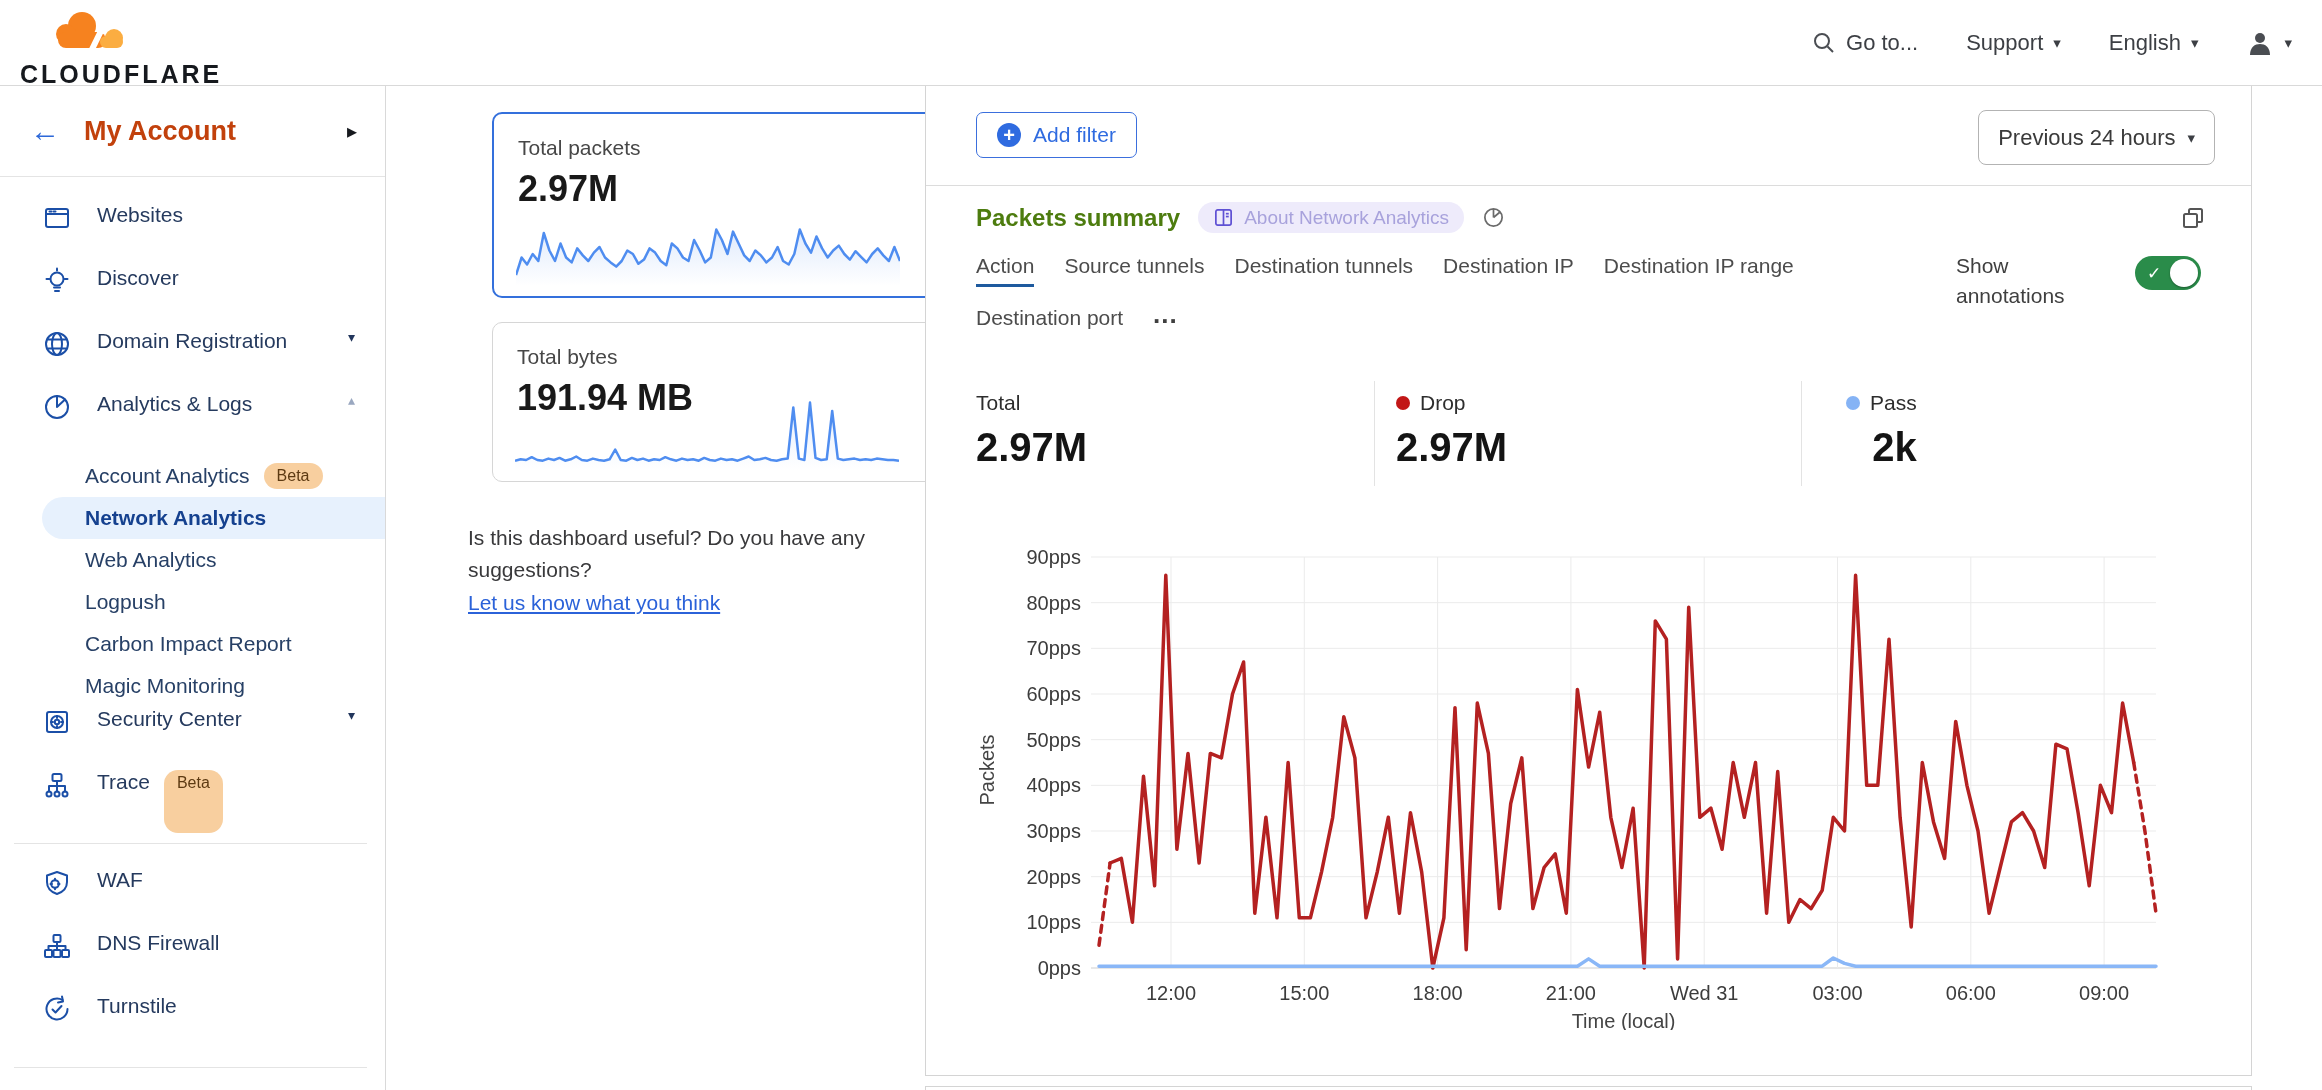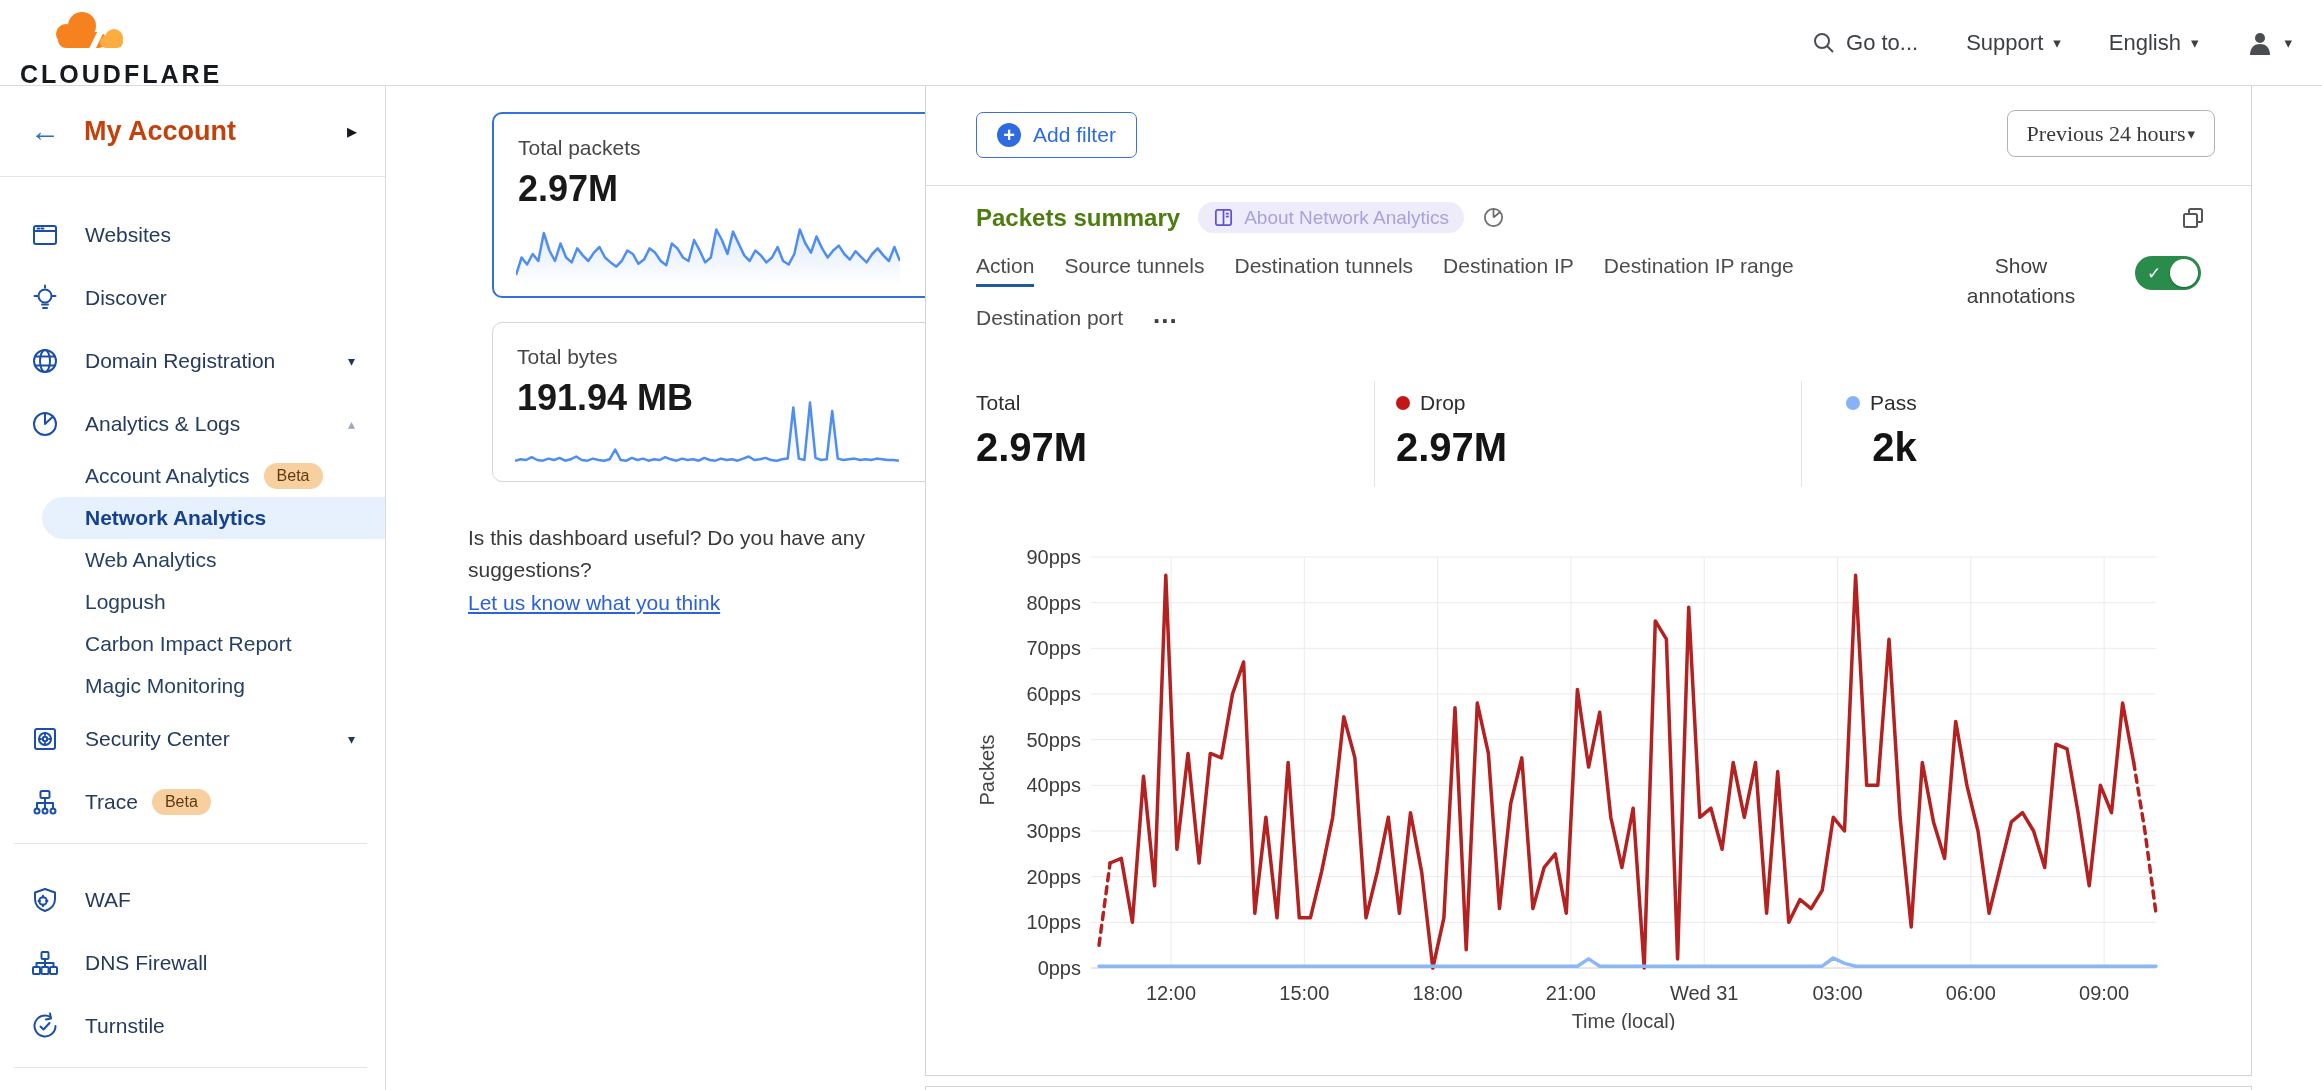--- a/index.html
+++ b/index.html
@@ -18,21 +18,21 @@
 
   
   aside { position:absolute; left:0; top:86px; width:386px; height:1004px; background:#fff;
     border-right:1px solid #d9d9d9; overflow:hidden; }
   .acct-row { height:91px; border-bottom:1px solid #e4e4e4; display:flex; align-items:center; position:relative; }
   .back-arrow { margin-left:30px; color:#2d68d8; font-size:30px; line-height:30px; cursor:pointer; }
   .acct-title { margin-left:24px; font-size:27px; font-weight:bold; color:#c2410c; }
   .acct-caret { position:absolute; right:28px; font-size:20px; color:#16191e; cursor:pointer; }
   .nav-sec { padding-top:26px; }
   .nav-sec.tight { padding-top:14px; }
-  .nav-item-side { display:flex; align-items:center; height:63px; padding-left:30px; cursor:pointer; }
+  .nav-item-side { display:flex; height:63px; padding-left:42px; cursor:pointer; }
   .nav-item-side .icon { width:30px; height:30px; flex:0 0 30px; }
   .nav-item-side .lbl { margin-left:25px; font-size:21px; color:#253a5e; }
   .nav-item-side .chev { margin-left:auto; margin-right:30px; font-size:14px; color:#22365c; }
   .chev.up { color:#9aa8c0; }
   .sub-item { display:flex; align-items:center; height:42px; padding-left:85px; font-size:21px; color:#274066; cursor:pointer; }
   .sub-item.active { margin-left:42px; padding-left:43px; width:calc(100% - 42px);
     background:#e7f1fd; border-radius:21px 0 0 21px; font-weight:bold; color:#15418f; }
   .side-divider { height:1px; background:#e4e4e4; margin:10px 18px 10px 14px; }
   .beta-badge { margin-left:14px; background:#f8cf9f; color:#5d3a12; font-size:16px;
     padding:4px 13px; border-radius:14px; }
@@ -48,35 +48,35 @@
   .feedback a { color:#2b62d9; text-decoration:underline; cursor:pointer; display:inline-block; margin-top:1px; }
 
   
   main { position:absolute; left:925px; top:86px; width:1327px; height:990px; background:#fff;
     border-left:1px solid #d4d4d4; border-right:1px solid #d4d4d4; border-bottom:1px solid #d4d4d4; }
   .add-filter { position:absolute; left:50px; top:26px; height:46px; display:flex; align-items:center; gap:12px;
     padding:0 20px; background:#fff; border:1px solid #3b6fdd; border-radius:7px; color:#2f6be0;
     font-size:21px; cursor:pointer; font-family:inherit; }
   .plus-circle { width:24px; height:24px; border-radius:50%; background:#2f6be0; color:#fff; font-size:20px;
     line-height:24px; text-align:center; font-weight:bold; }
-  .time-range { position:absolute; right:36px; top:24px; height:47px; display:flex; align-items:center; gap:2px;
+  .time-range { position:absolute; right:36px; top:24px; height:55px; display:flex; align-items:center; gap:12px;
     padding:0 19px; background:#fff; border:1px solid #b3b3b3; border-radius:8px; color:#3a3a3a;
-    font-size:22px; cursor:pointer; font-family:Liberation Serif, serif; }
+    font-size:22px; cursor:pointer; font-family:Liberation Sans, sans-serif; }
   .panel-divider { position:absolute; left:0; top:99px; width:100%; height:1px; background:#dcdcdc; }
   .panel-head { position:absolute; left:50px; top:116px; right:45px; display:flex; align-items:center; gap:18px; }
   .panel-title { font-size:24px; font-weight:bold; color:#4d7c0f; }
   .about-pill { display:flex; align-items:center; gap:10px; background:#eeebfb; border-radius:16px;
     height:31px; padding:0 15px; color:#a8a2dc; font-size:19px; cursor:pointer;justify-content:center; }
   .copy-icon { margin-left:auto; cursor:pointer; }
   .tabs { position:absolute; left:50px; top:168px; display:flex; gap:30px; }
   .tabs.row2 { top:220px; align-items:center; }
   .tab { font-size:21px; color:#4c4c4c; padding-bottom:6px; cursor:pointer; white-space:nowrap; }
   .tab.active { border-bottom:3px solid #1e5a9e; }
   .tab-overflow { font-size:26px; font-weight:bold; color:#3f3f3f; letter-spacing:1px; line-height:10px; padding-bottom:14px; cursor:pointer; }
-  .show-ann { position:absolute; left:1030px; top:165px; width:130px; font-size:21px; color:#3f3f3f; line-height:30px;text-align:center; }
+  .show-ann { position:absolute; left:1030px; top:165px; width:130px; font-size:21px; color:#3f3f3f; line-height:30px; }
   .toggle { position:absolute; right:50px; top:170px; width:66px; height:34px; border-radius:17px;
     display:flex; align-items:center; cursor:pointer; }
   .toggle .check { color:#fff; font-size:17px; margin-left:12px; }
   .toggle .knob { position:absolute; right:3px; width:28px; height:28px; border-radius:50%; background:#fff;
     box-shadow:0 1px 2px rgba(0,0,0,.35); }
   .stats-row { position:absolute; left:0; top:305px; width:100%; height:100px; }
   .stat-col { position:absolute; top:0; }
   .stat-col .lab { display:flex; align-items:center; gap:10px; font-size:21px; color:#2d2d2d; }
   .stat-col .dot { width:14px; height:14px; border-radius:50%; }
   .stat-col .val { font-size:40px; font-weight:bold; color:#141414; margin-top:10px; }

